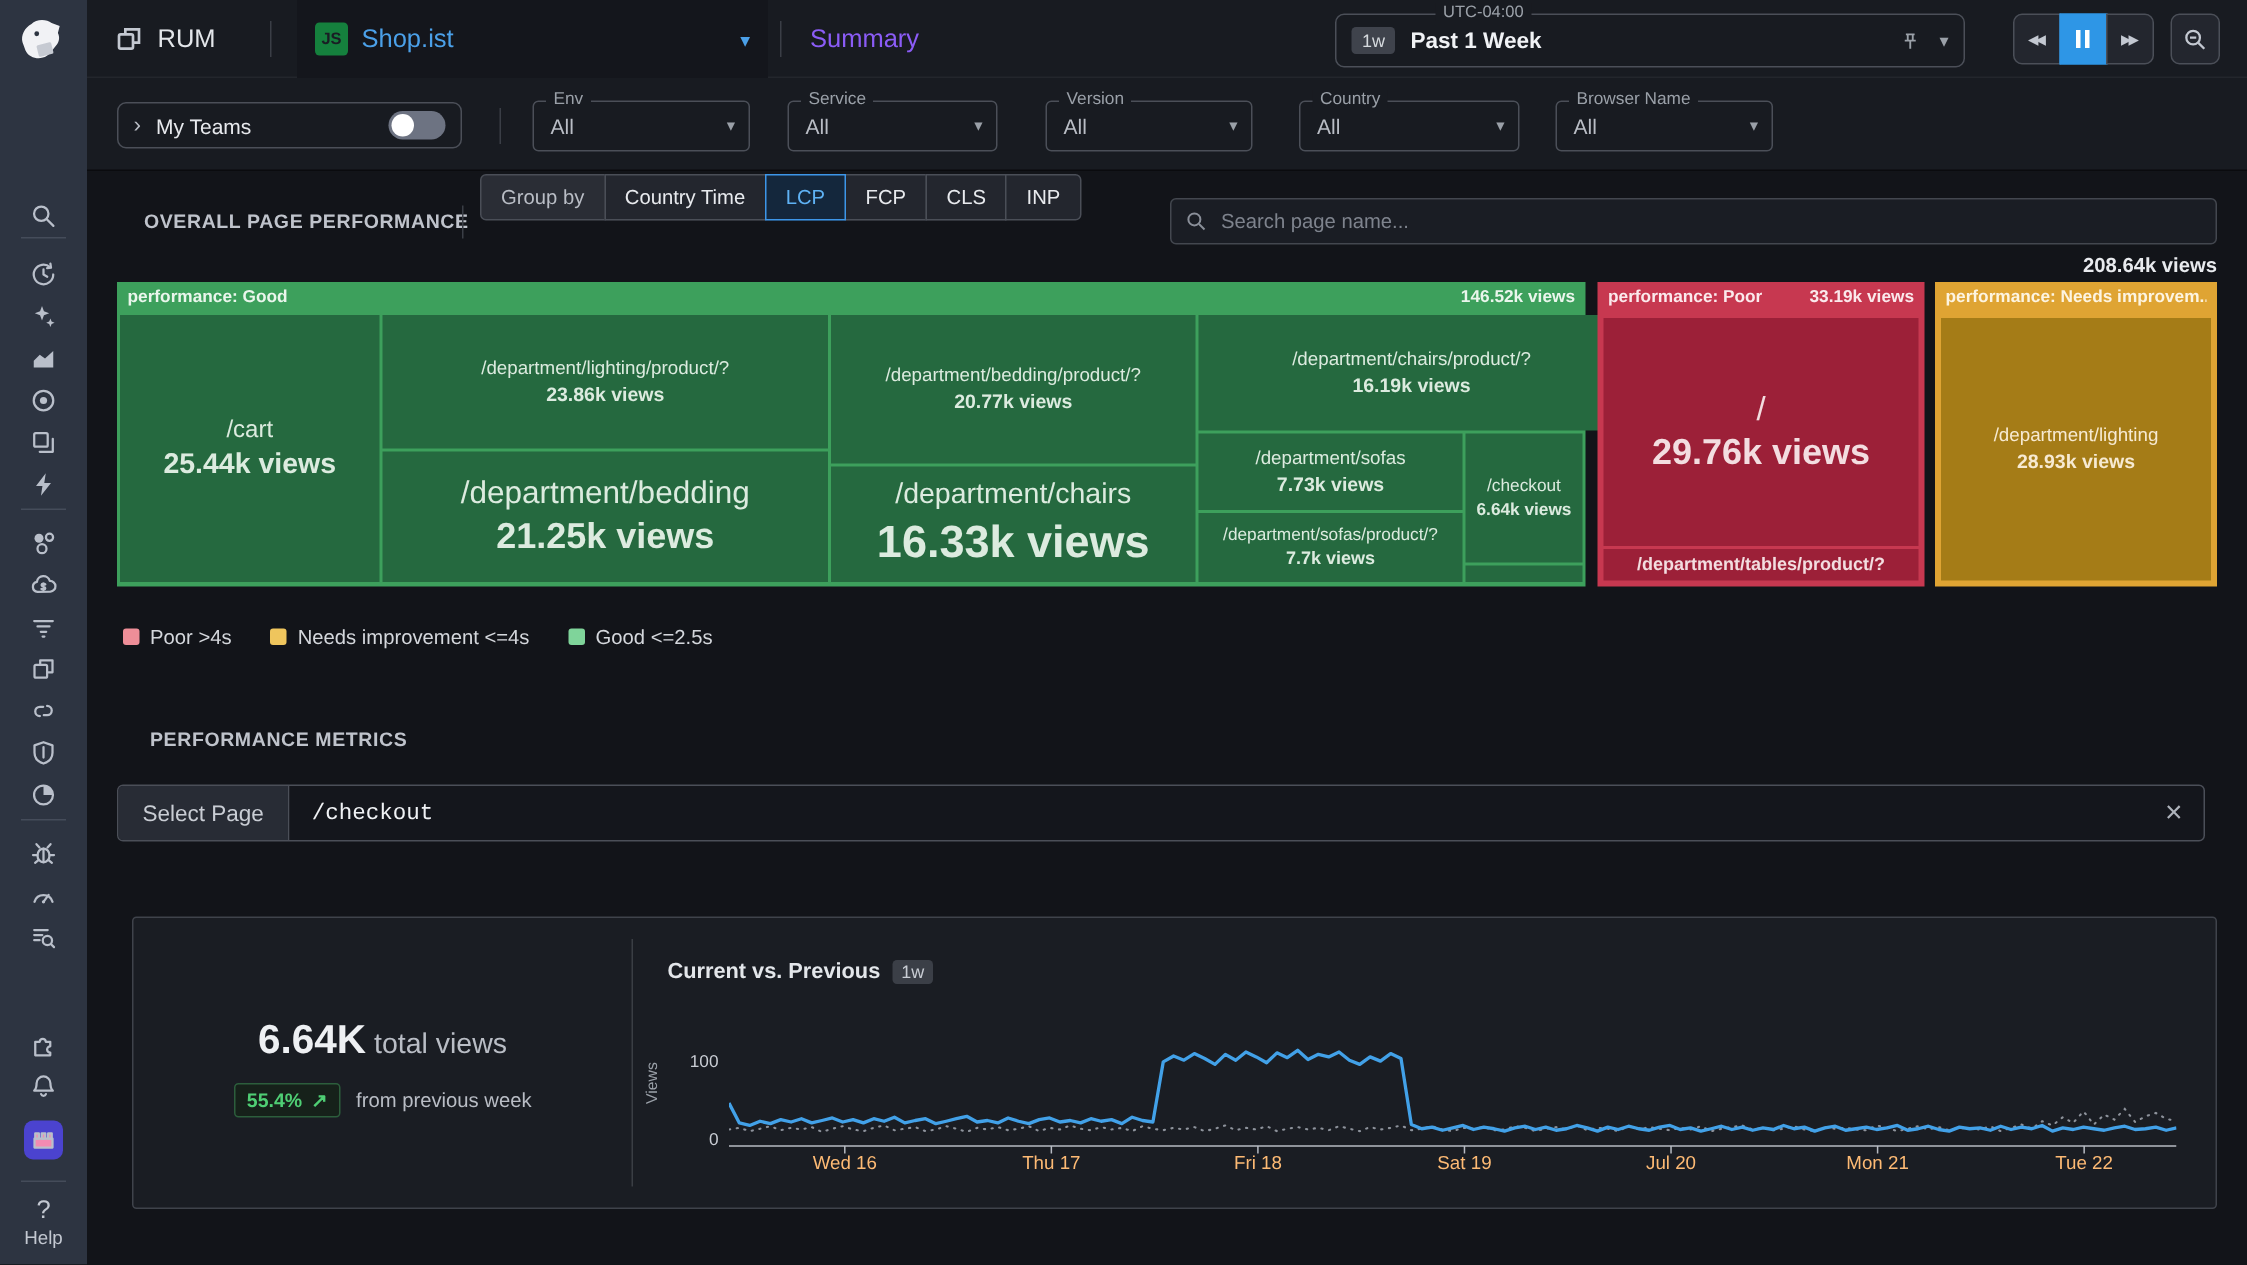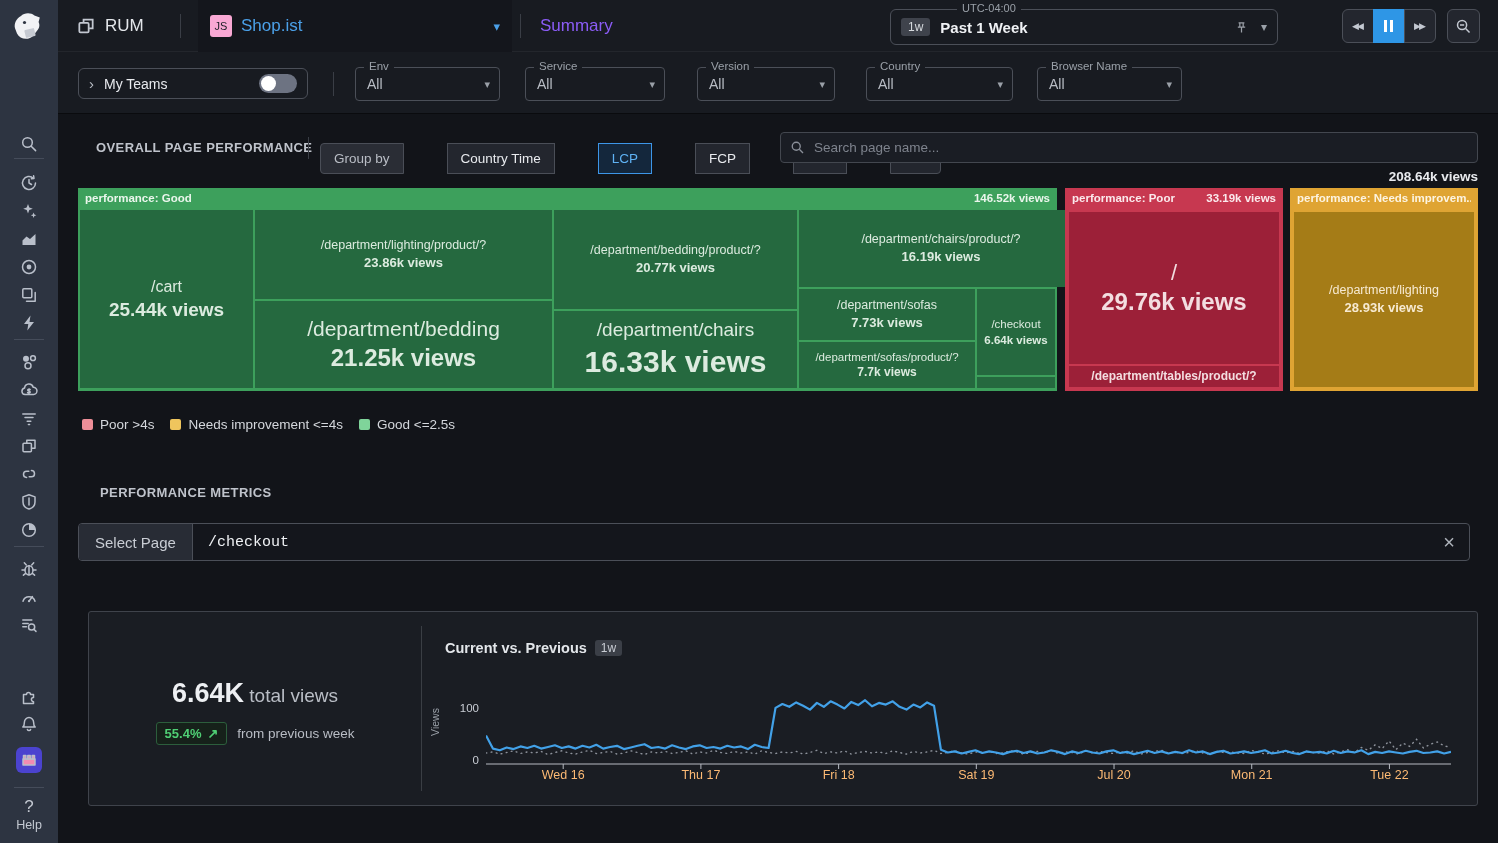--- a/index.html
+++ b/index.html
@@ -16,26 +16,26 @@
   .avatar-bg { width:26px; height:26px; border-radius:6px; background:#4b43cf; display:flex; align-items:center; justify-content:center; }
   .help-q { font-size:17px; color:#c3c8d1; }
   .help-label { position:absolute; left:0; top:818px; width:58px; text-align:center; font-size:12.5px; color:#c3c8d1; }
 
   
   .topbar { position:absolute; left:58px; top:0; width:1440px; height:52px; background:#181b21; border-bottom:1px solid rgba(255,255,255,0.05); z-index:4; }
   .tb-rum { position:absolute; left:18px; top:0; height:52px; display:flex; align-items:center; gap:9px; color:#e3e6ea; font-size:17px; cursor:pointer; }
   .tb-rum svg { stroke:#c3c8d1; fill:none; stroke-width:1.6; }
   .tb-vdiv { position:absolute; top:14px; width:1px; height:24px; background:#3a3e46; }
   .app-select { position:absolute; left:140px; top:0; width:314px; height:52px; background:#14161c; display:flex; align-items:center; padding:0 12px; gap:9px; cursor:pointer; }
-  .js-badge { width:22px; height:22px; background:#f9a8d4; color:#1a1d24; font-size:11px; font-weight:normal; border-radius:3px; display:flex; align-items:center; justify-content:center; }
+  .js-badge { width:22px; height:22px; background:#15803d; color:#1a1d24; font-size:11px; font-weight:bold; border-radius:3px; display:flex; align-items:center; justify-content:center; }
   .app-name { color:#4ba0e8; font-size:17px; }
   .app-caret { margin-left:auto; color:#4ba0e8; font-size:13px; }
   .tb-title { position:absolute; left:482px; top:0; height:52px; display:flex; align-items:center; color:#8b5cf6; font-size:17px; }
 
-  .time-picker { position:absolute; left:832px; top:9px; width:388px; height:34px; border:1px solid #4b4f58; border-radius:6px; display:flex; align-items:center; padding:17px 10px; gap:10px; cursor:pointer; }
+  .time-picker { position:absolute; left:832px; top:9px; width:420px; height:34px; border:1px solid #4b4f58; border-radius:6px; display:flex; align-items:center; padding:17px 10px; gap:10px; cursor:pointer; }
   .tp-legend { position:absolute; left:66px; top:-8px; background:#181b21; padding:0 5px; font-size:11px; color:#9aa0a8; }
   .tp-badge { background:#3f434c; color:#d6dade; font-size:12px; border-radius:3px; padding:2px 7px; }
   .tp-label { color:#f0f2f5; font-size:15px; font-weight:600; }
   .tp-right { margin-left:auto; display:flex; align-items:center; gap:12px; }
   .tp-right svg { stroke:#9aa0a8; fill:none; stroke-width:1.5; }
   .tp-caret { color:#9aa0a8; font-size:12px; }
 
   .playback { position:absolute; left:1284px; top:9px; height:34px; display:flex; }
   .pb-btn { width:32px; height:34px; background:#23262e; border:1px solid #4b4f58; display:flex; align-items:center; justify-content:center; color:#c3c8d1; font-size:9px; letter-spacing:-2px; padding-right:2px; cursor:pointer; }
   .pb-btn:first-child { border-radius:6px 0 0 6px; }
@@ -58,21 +58,21 @@
   .dd { position:absolute; top:15px; height:34px; border:1px solid #4b4f58; border-radius:4px; cursor:pointer; }
   .dd-label { position:absolute; left:8px; top:-8px; background:#181b21; padding:0 5px; font-size:11.5px; color:#9aa0a8; white-space:nowrap; }
   .dd-value { position:absolute; left:11px; top:0; line-height:32px; font-size:14px; color:#b9bdc5; }
   .dd-caret { position:absolute; right:9px; top:0; line-height:32px; font-size:11px; color:#9aa0a8; }
 
   
   .main { position:absolute; left:58px; top:115px; width:1440px; height:728px; background:#121419; }
   .sec-title { font-size:13px; font-weight:bold; color:#bfc3cb; letter-spacing:0.4px;margin-left:18px; }
   .hdr-title { position:absolute; left:20px; top:25px; }
   .hdr-div { position:absolute; left:250px; top:22px; width:1px; height:22px; background:#3a3e46; }
-  .seg { position:absolute; left:262px; top:28px; display:flex;gap:44px; }
+  .seg { position:absolute; left:262px; top:1px; display:flex; }
   .seg-btn { height:31px; padding:0 13px; border:1px solid #4a4e57; background:#23262e; color:#e8eaee; font-size:13.5px; display:flex; align-items:center; cursor:pointer; position:relative; }
   .seg-btn + .seg-btn { margin-left:-1px; }
   .seg-btn:first-child { border-radius:4px 0 0 4px; background:#2a2d35; color:#b9bdc5; }
   .seg-btn:last-child { border-radius:0 4px 4px 0; }
   .seg-active { background:#14273c; border-color:#3d96e8; color:#5fb2f4; z-index:2; }
   .search-wrap { position:absolute; left:722px; top:17px; width:698px; height:31px; }
   .search-wrap svg { position:absolute; left:10px; top:8px; stroke:#8a8f99; fill:none; stroke-width:1.6; }
   .search-input { width:100%; height:100%; background:#1a1d24; border:1px solid #43474f; border-radius:4px; color:#d6dade; font-size:13.5px; padding:0 10px 0 33px; outline:none; font-family:"Liberation Sans", sans-serif; }
   .search-input::placeholder { color:#7e838d; }
   .total-views { position:absolute; right:20px; top:54px; font-size:13.5px; font-weight:bold; color:#e8eaee; }
@@ -89,21 +89,21 @@
   .g-good .tm-cell { background:#25693f; color:#dcebdf; }
   .g-poor { background:#c73850; }
   .g-poor .tm-head { color:#fbe9ec; }
   .g-poor .tm-cell { background:#9c2038; color:#f3dde0; }
   .g-needs { background:#dfa433; }
   .g-needs .tm-head { color:#fdf4e1; }
   .g-needs .tm-cell { background:#a57c17; color:#f7ead2; }
   .tm-cell .vw { font-weight:bold; }
 
   
-  .legend { position:absolute; left:24px; top:302px; display:flex; gap:16px; align-items:center; }
+  .legend { position:absolute; left:24px; top:302px; display:flex; gap:26px; align-items:center; }
   .lg-item { display:flex; align-items:center; gap:7px; font-size:13.5px; color:#d4d7dc; cursor:pointer; }
   .lg-sw { width:11px; height:11px; border-radius:2px; }
   .sw-poor { background:#ee8e98; } .sw-needs { background:#efc55d; } .sw-good { background:#7fd49a; }
 
   
   .metrics-title { position:absolute; left:24px; top:370px; }
   .select-bar { position:absolute; left:20px; top:408px; width:1392px; height:38px; background:#14161c; border:1px solid #4b4f58; border-radius:4px; display:flex; align-items:center; cursor:pointer; }
   .sb-label { height:100%; background:#282c35; border-right:1px solid #4b4f58; border-radius:3px 0 0 3px; display:flex; align-items:center; padding:0 16px; color:#c9cdd4; font-size:15px; }
   .sb-value { margin-left:15px; font-family:"Liberation Mono", monospace; font-size:15px; color:#f0f2f5; }
   .sb-clear { margin-left:auto; margin-right:14px; color:#aeb3bb; font-size:20px; cursor:pointer; }

